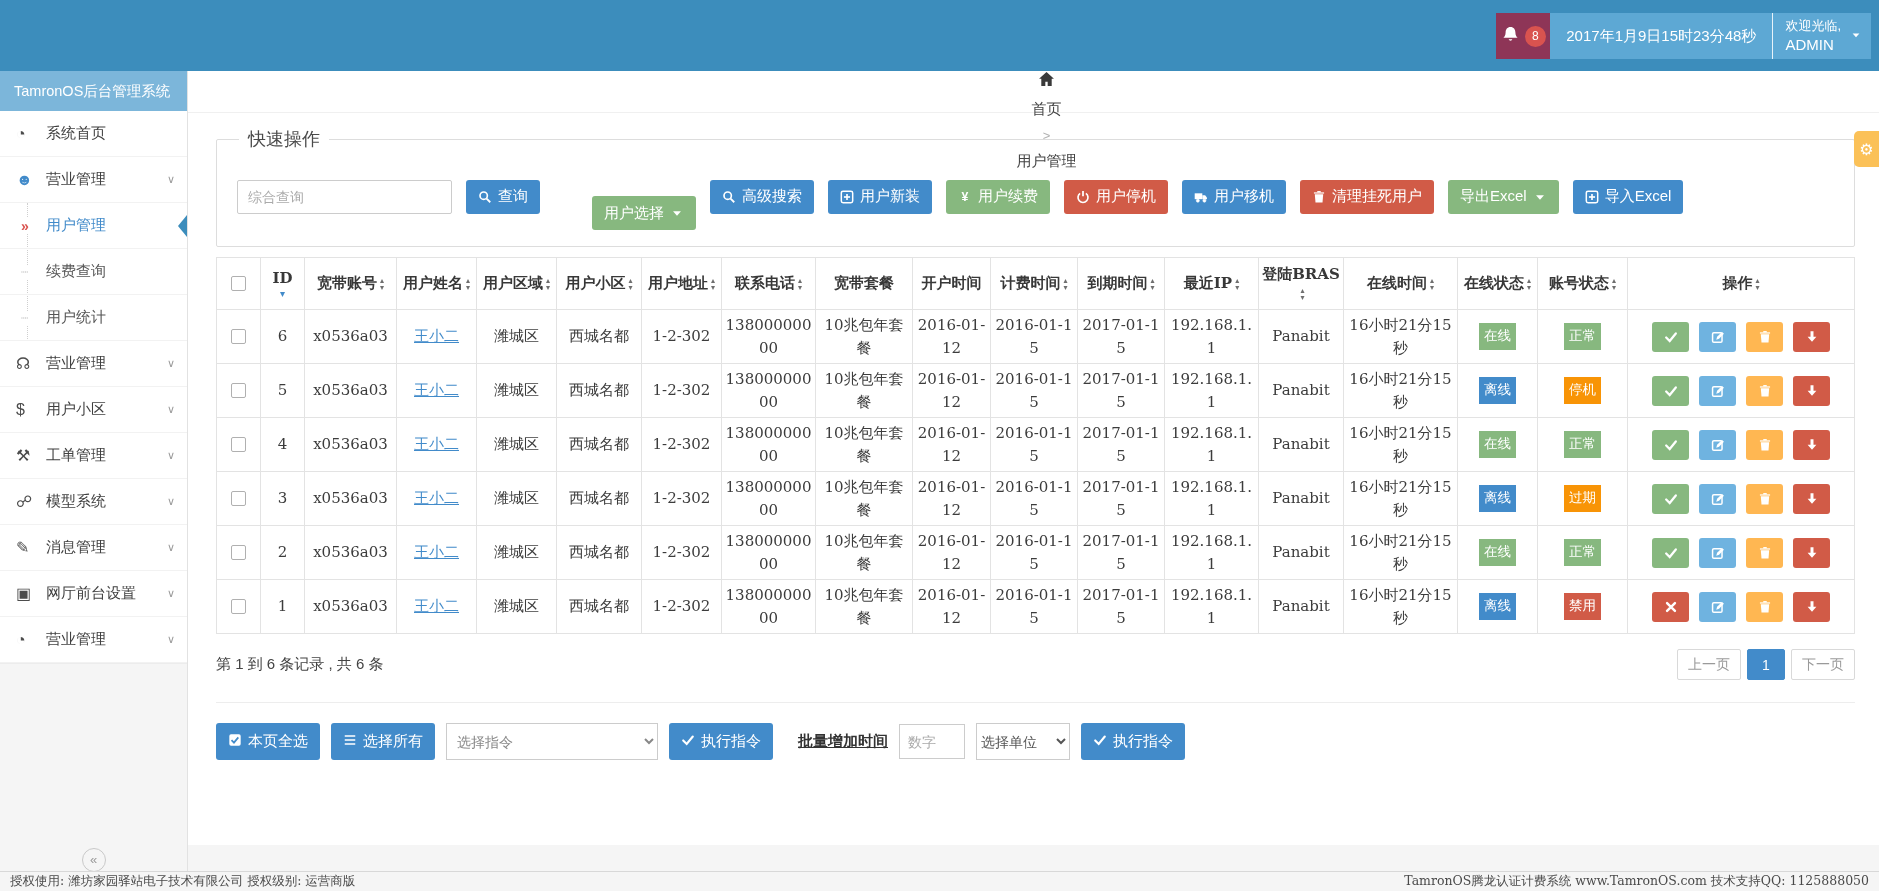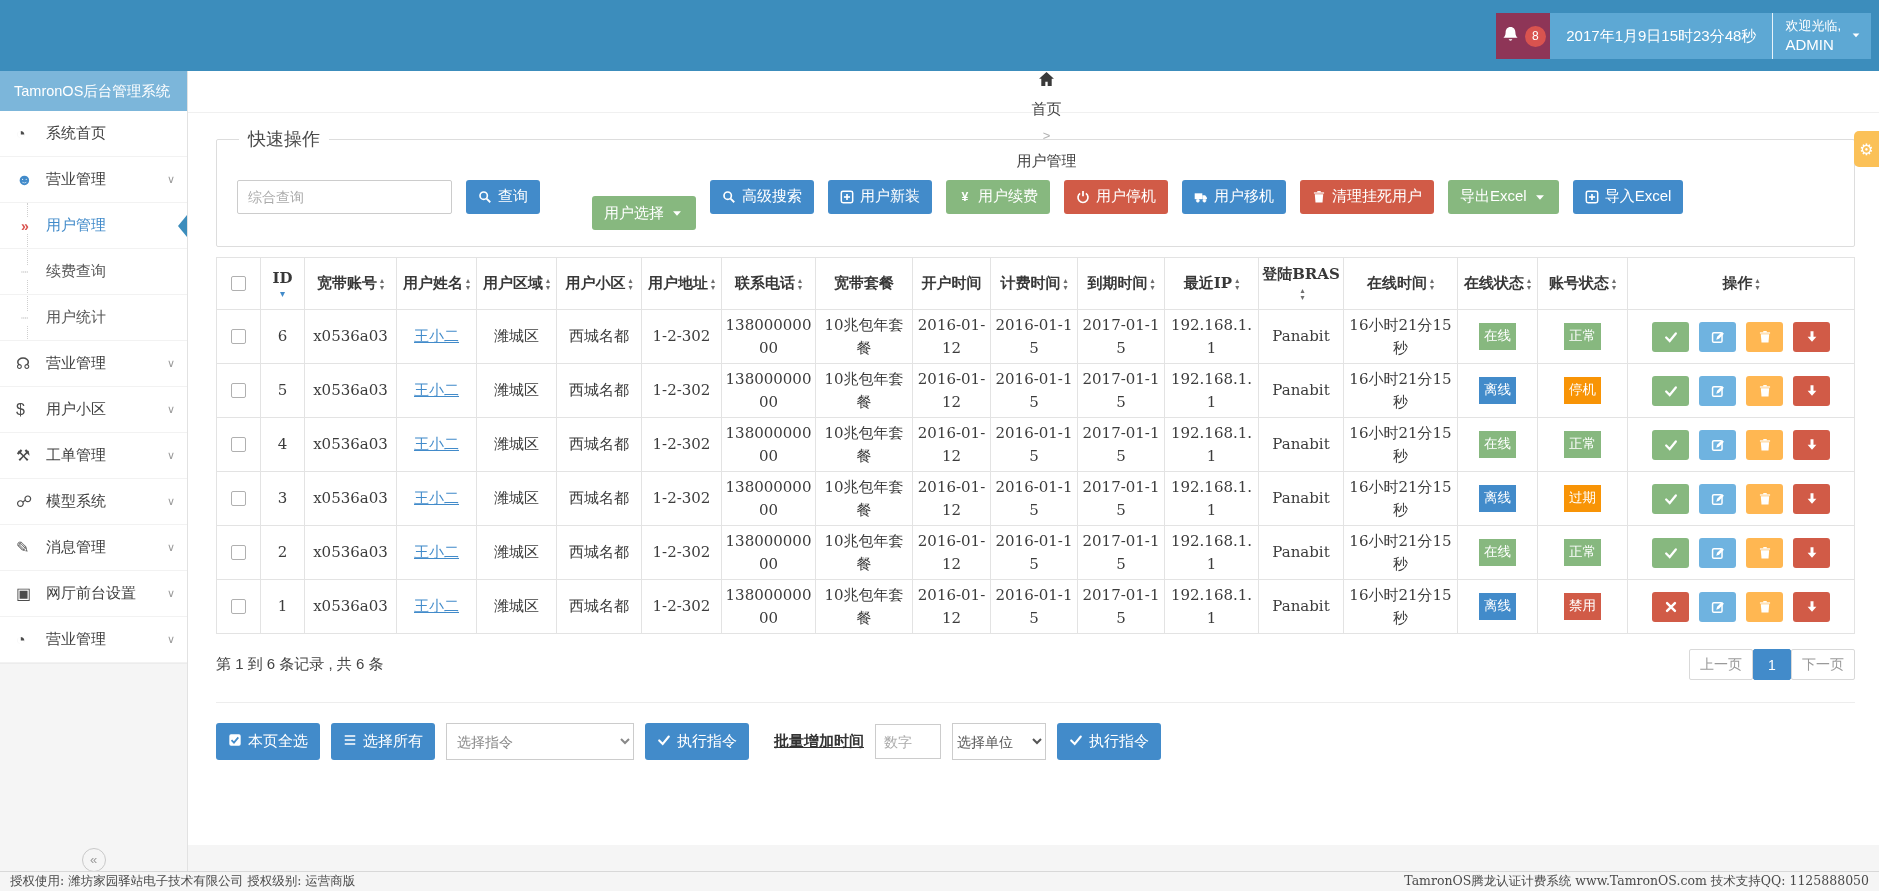--- a/index.html
+++ b/index.html
@@ -97,30 +97,30 @@
            font-family:"Liberation Sans",sans-serif; }
   .badge.green { background:#87b87f; } .badge.blue { background:#428bca; }
   .badge.orange { background:#f89406; } .badge.red { background:#d15b47; }
   .act-btn { display:inline-flex; width:37px; height:30px; border-radius:3px; align-items:center;
              justify-content:center; margin:0 5px; cursor:pointer; color:#fff; vertical-align:middle; }
   .act-btn svg { width:14px; height:14px; }
   .act-check { background:#87b87f; } .act-x { background:#d15b47; } .act-edit { background:#6fb3e0; }
   .act-trash { background:#ffb752; } .act-down { background:#d15b47; }
 
   .table-footer { margin-top:15px; display:flex; align-items:center; font-size:15px; color:#444; }
-  .pagination { margin-left:auto; display:flex; gap:0; }
+  .pagination { margin-left:auto; display:flex; gap:6px; }
   .page-btn { min-width:64px; height:31px; display:flex; align-items:center; justify-content:center;
               border:1px solid #d9d9d9; background:#fff; color:#9a9a9a; font-size:14px; border-radius:2px;
               cursor:pointer; padding:0 10px; }
   .page-btn.current { background:#428bca; border-color:#428bca; color:#fff; min-width:38px; }
 
   .batch-row { margin-top:22px; padding-top:20px; border-top:1px solid #ededed; display:flex;
                align-items:center; gap:11px; }
   .btn.big { height:37px; }
-  select.cmd { width:188px; height:37px; border:1px solid #ccc; color:#888; font-size:14px;
+  select.cmd { width:212px; height:37px; border:1px solid #ccc; color:#888; font-size:14px;
                background:#fff; padding:0 6px; }
   .batch-label { font-size:15px; color:#333; font-weight:bold; margin-left:14px;text-decoration:underline; }
   input.num { width:66px; height:35px; border:1px solid #ccc; padding:0 8px; font-size:14px; outline:none; }
   select.unit { width:94px; height:37px; border:1px solid #ccc; color:#555; font-size:14px; background:#fff; }
 
   .gear-tab { position:absolute; right:0; top:131px; width:25px; height:36px; background:#fbc158;
               border-radius:5px 0 0 5px; color:#fff; display:flex; align-items:center; justify-content:center;
               font-size:16px; cursor:pointer; z-index:5; }
 
   .footer { position:absolute; left:0; right:0; bottom:0; height:20px; background:#f5f5f5;

